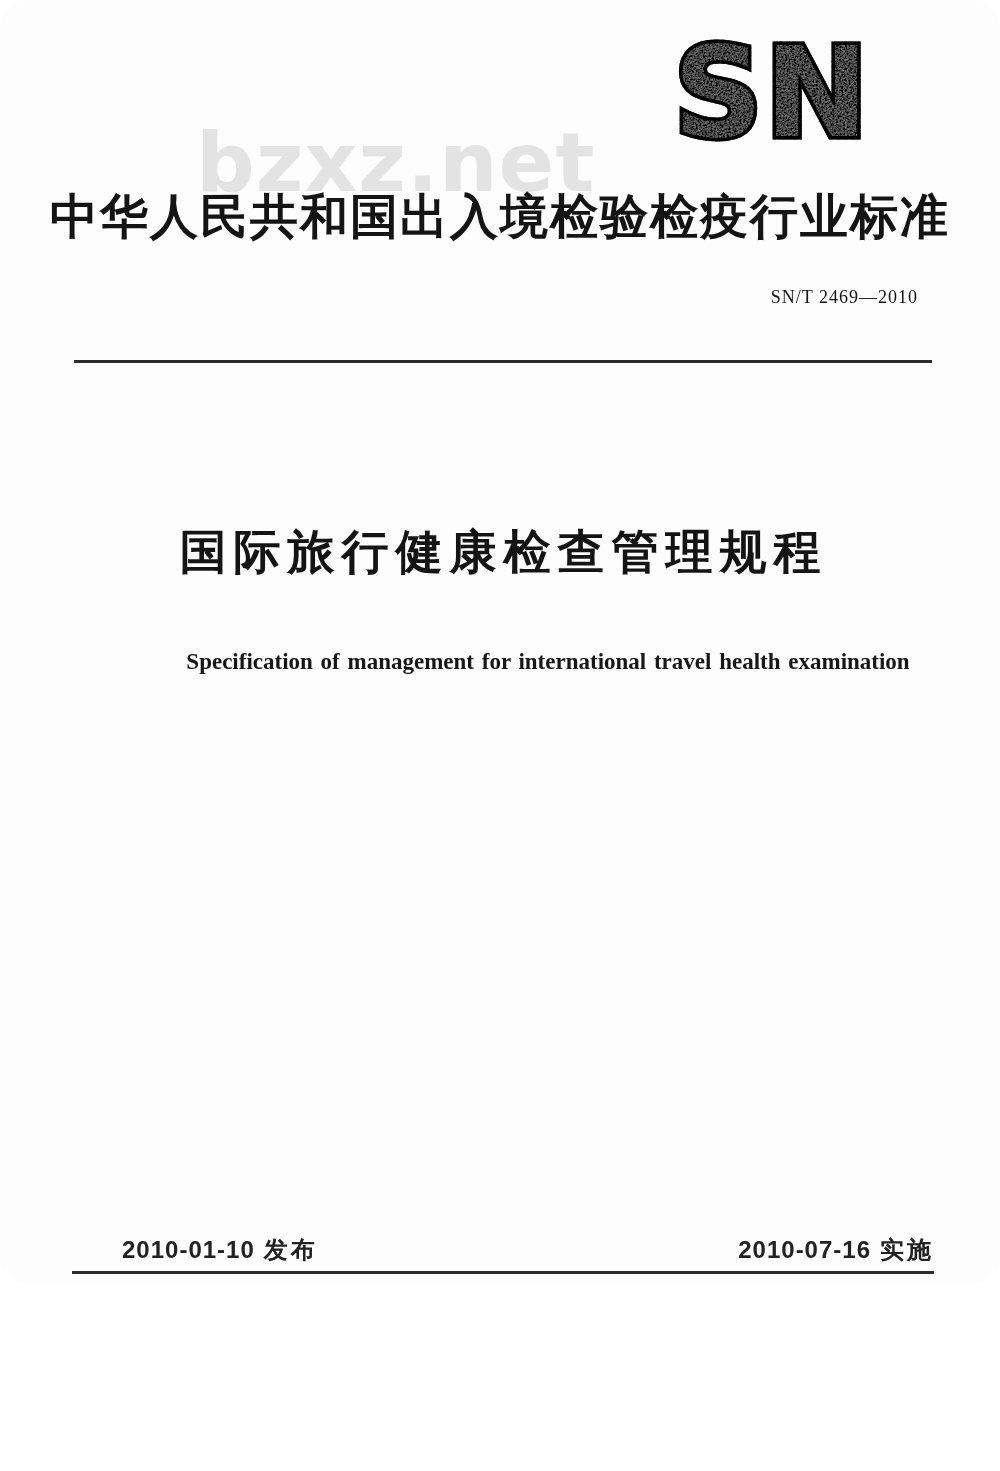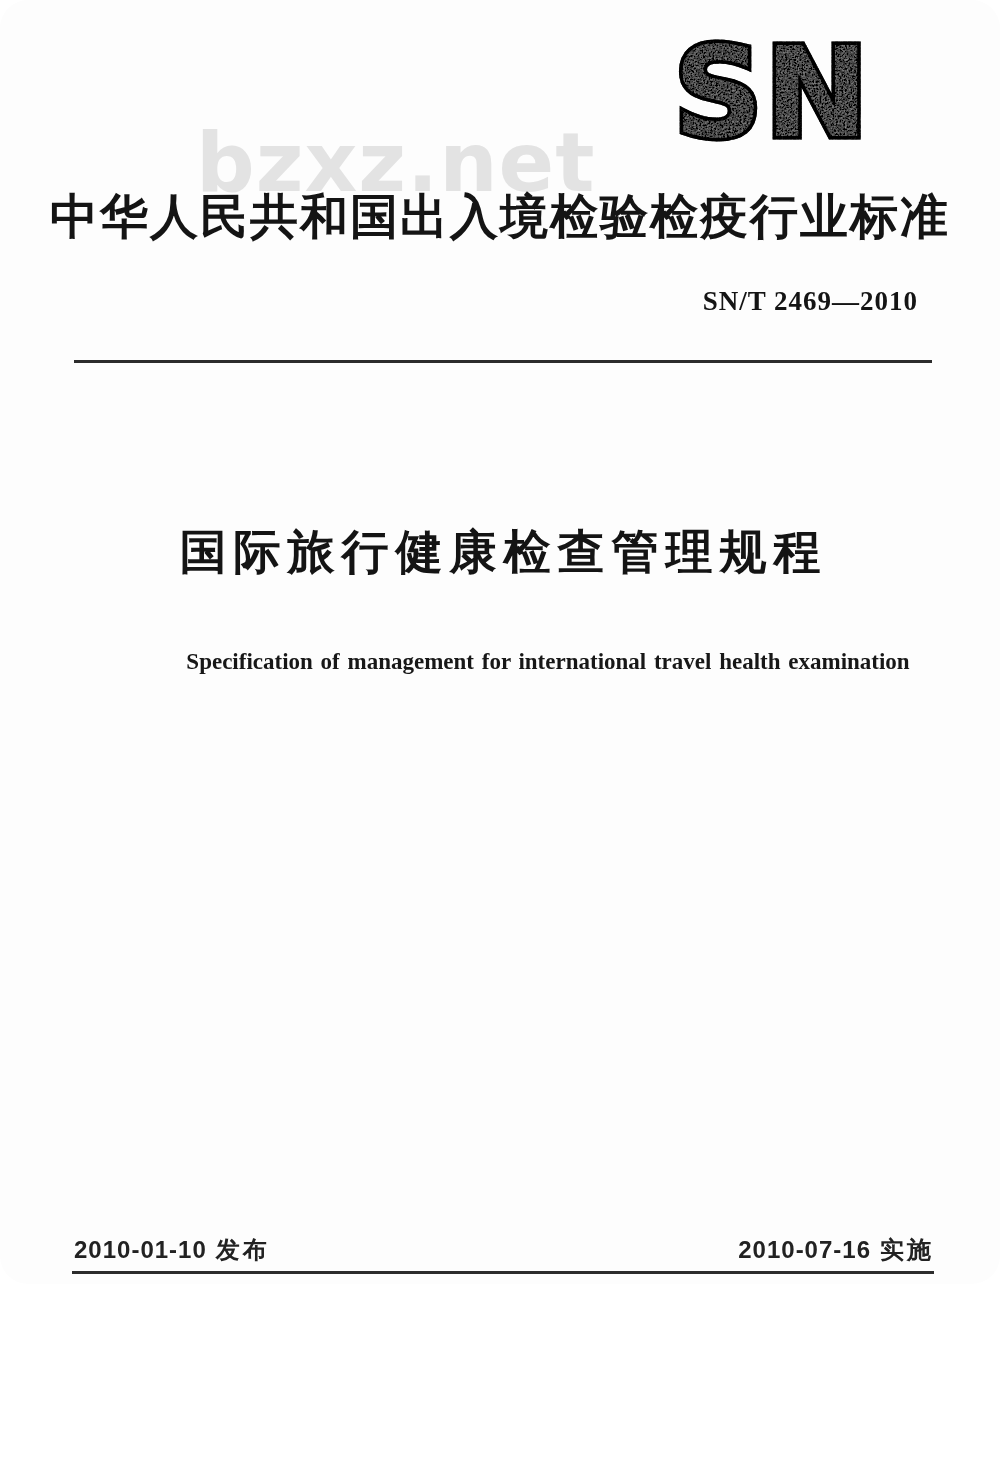--- a/index.html
+++ b/index.html
@@ -55,22 +55,22 @@
     line-height: 1;
     white-space: nowrap;
   }
 
   
   .std-number {
     position: absolute;
     top: 288px;
     right: 82px;
     font-family: "Liberation Serif", serif;
-    font-size: 27px;
-    font-weight: bold;
+    font-size: 18px;
+    font-weight: normal;
     letter-spacing: 1px;
     color: #141414;
     line-height: 1;
   }
 
   .rule {
     position: absolute;
     background: #2c2c2c;
     height: 3px;
   }
@@ -125,21 +125,21 @@
     top: 1238px;
     left: 74px;
     width: 860px;
     display: flex;
     justify-content: space-between;
     font-size: 24px;
     font-weight: bold;
     color: #222;
     line-height: 1;
   }
-  .dates-row .date-num { letter-spacing: 1px; }
+  .dates-row .date-num { letter-spacing: 1px; margin-left: 48px; }
   .dates-row .date-label { margin-left: 9px; letter-spacing: 3px; }
 
   
   .publisher {
     position: absolute;
     left: 233px;
     top: 1310px;
     font-family: "Liberation Serif", serif;
     font-weight: bold;
     color: #737373;

